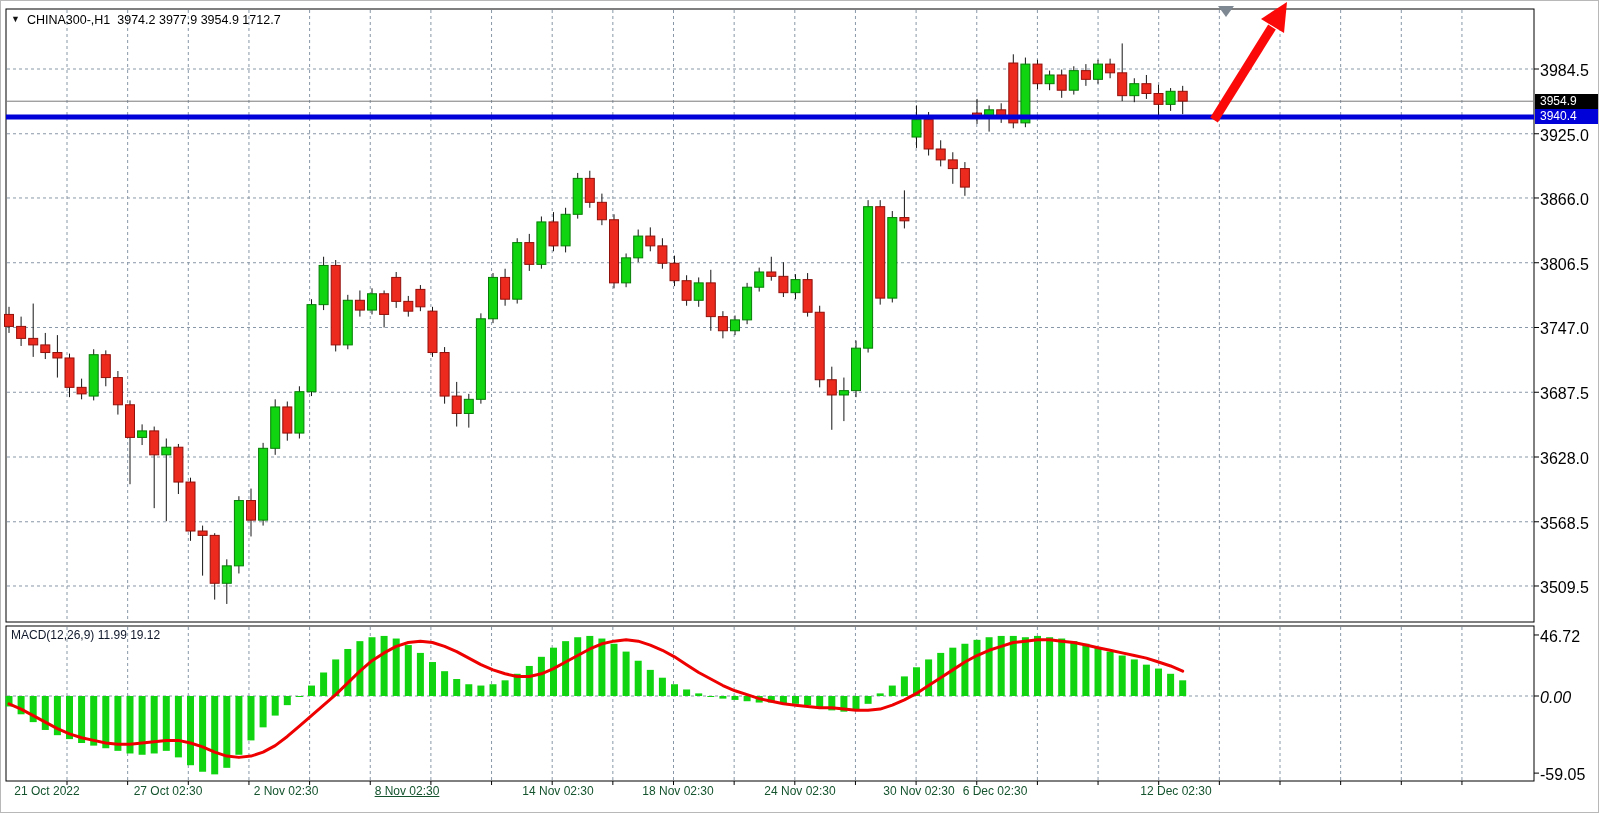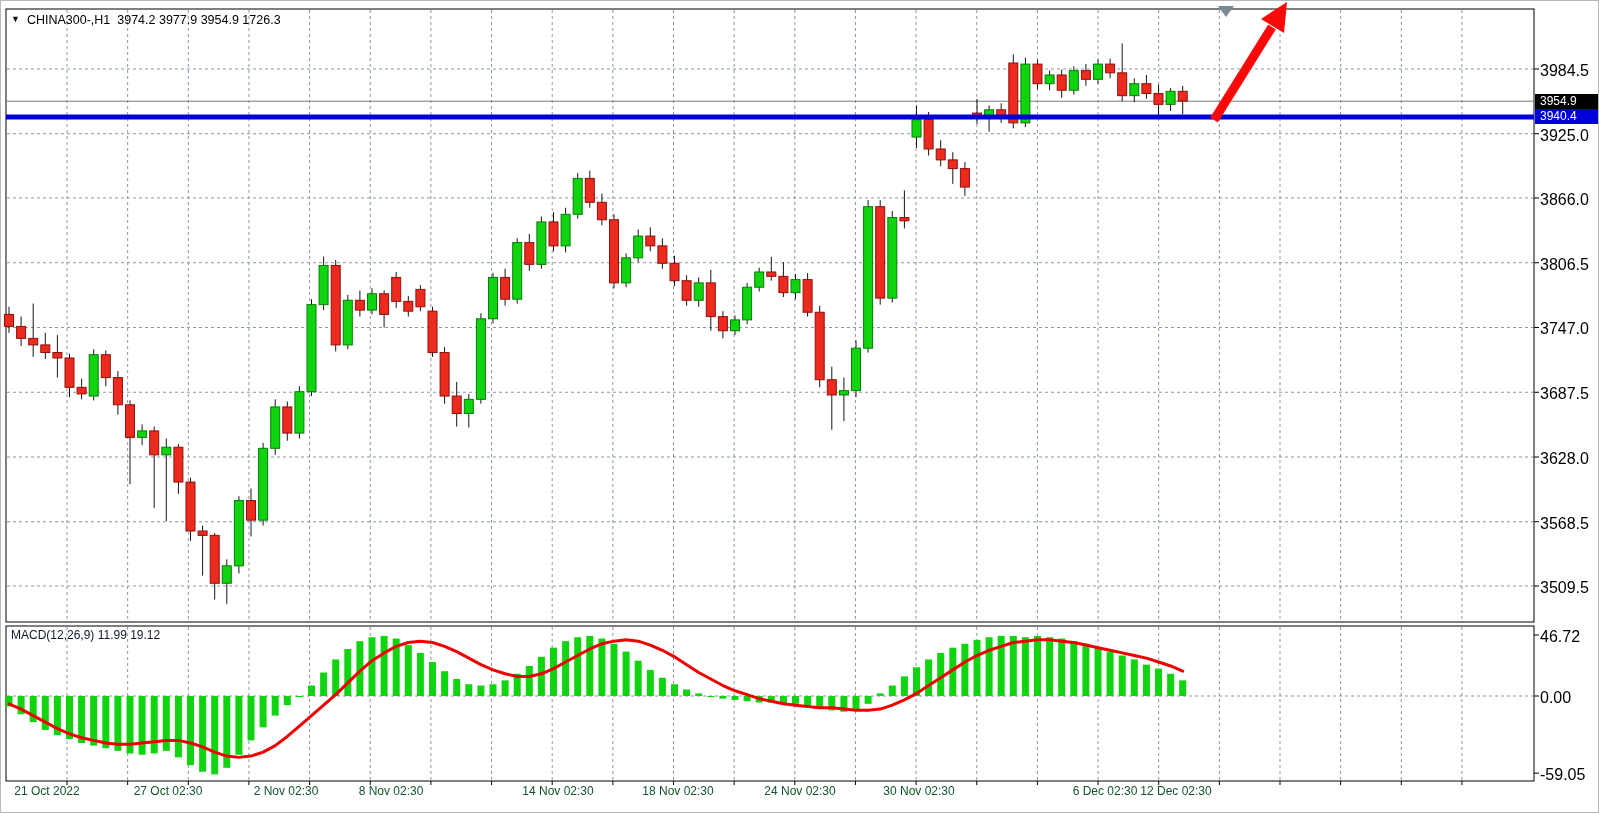--- a/index.html
+++ b/index.html
@@ -28,21 +28,21 @@
   .dlabel{
     position:absolute;top:783px;transform:translateX(-50%);
     font-size:12px;color:#14532d;white-space:nowrap;z-index:4;
   }
 </style>
 </head>
 <body>
 
 <div id="chart-window">
   <div id="symbol-header">
-    <span class="dd">▼</span><span>CHINA300-,H1  3974.2 3977.9 3954.9 1726.3</span>
+    <span class="dd">▼</span><span>CHINA300-,H1  3974.2 3977.9 3954.9 1712.7</span>
   </div>
   <div id="macd-label">MACD(12,26,9) 11.99 19.12</div>
   <svg id="chart-svg" width="1599" height="813">
       <g>
         <rect x="5" y="8" width="1528" height="613" fill="none" stroke="#000" stroke-width="1"></rect>
         <rect x="5" y="625" width="1528" height="155" fill="none" stroke="#000" stroke-width="1"></rect>
       </g>
       <g>
         <line x1="66" y1="9" x2="66" y2="620" stroke="#8897a7" stroke-width="1" stroke-dasharray="3 3"></line>
         <line x1="66" y1="626" x2="66" y2="779" stroke="#8897a7" stroke-width="1" stroke-dasharray="3 3"></line>
@@ -460,28 +460,28 @@
       <div class="ptick" style="top: 61px;">3984.5</div>
       <div class="ptick" style="top: 125.76px;">3925.0</div>
       <div class="ptick" style="top: 189.975px;">3866.0</div>
       <div class="ptick" style="top: 254.735px;">3806.5</div>
       <div class="ptick" style="top: 319.495px;">3747.0</div>
       <div class="ptick" style="top: 384.255px;">3687.5</div>
       <div class="ptick" style="top: 449.015px;">3628.0</div>
       <div class="ptick" style="top: 513.774px;">3568.5</div>
       <div class="ptick" style="top: 577.99px;">3509.5</div>
       <div class="ptick" style="top: 626.984px;">46.72</div>
-      <div class="ptick" style="top: 688px;">0.00</div>
+      <div class="ptick" style="top: 688px; font-style: italic;">0.00</div>
       <div class="ptick" style="top: 765.119px;">-59.05</div>
       <div class="pbox" style="top: 92.7166px; background: rgb(0, 0, 0);">3954.9</div>
       <div class="pbox" style="top: 108.498px; background: rgb(0, 0, 217);">3940.4</div>
       <div class="dlabel" style="left: 46px;">21 Oct 2022</div>
       <div class="dlabel" style="left: 167px;">27 Oct 02:30</div>
       <div class="dlabel" style="left: 285px;">2 Nov 02:30</div>
-      <div class="dlabel" style="left: 390px;">8 Nov 02:30</div>
+      <div class="dlabel" style="left: 406px; text-decoration: underline;">8 Nov 02:30</div>
       <div class="dlabel" style="left: 557px;">14 Nov 02:30</div>
       <div class="dlabel" style="left: 677px;">18 Nov 02:30</div>
       <div class="dlabel" style="left: 799px;">24 Nov 02:30</div>
       <div class="dlabel" style="left: 918px;">30 Nov 02:30</div>
-      <div class="dlabel" style="left: 1104px; text-align: center;">6 Dec 02:30</div>
+      <div class="dlabel" style="left: 994px; text-align: center;">6 Dec 02:30</div>
       <div class="dlabel" style="left: 1175px;">12 Dec 02:30</div>
     </div>
 </div>
 
 </body></html>

